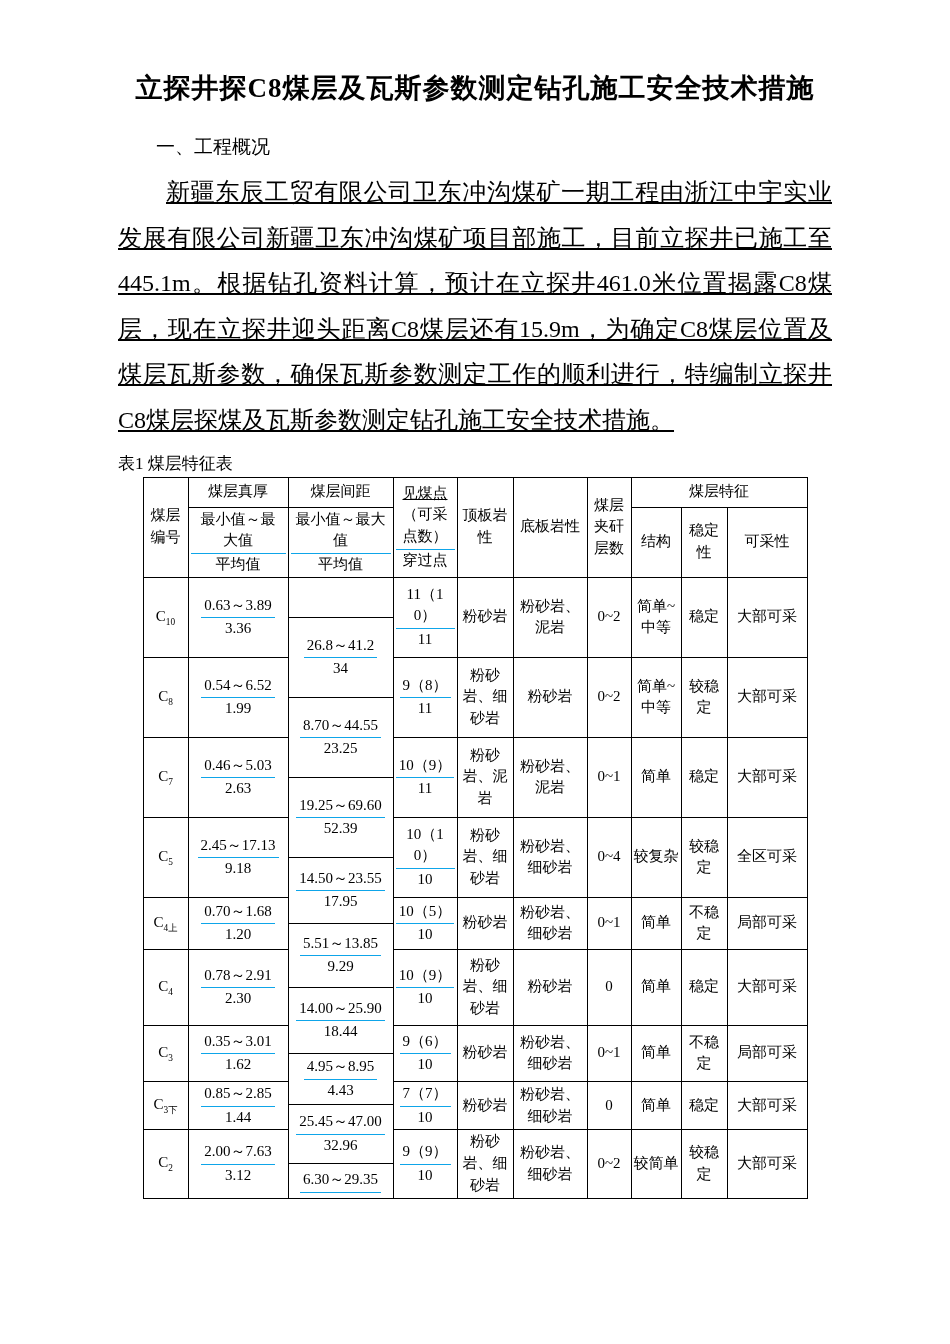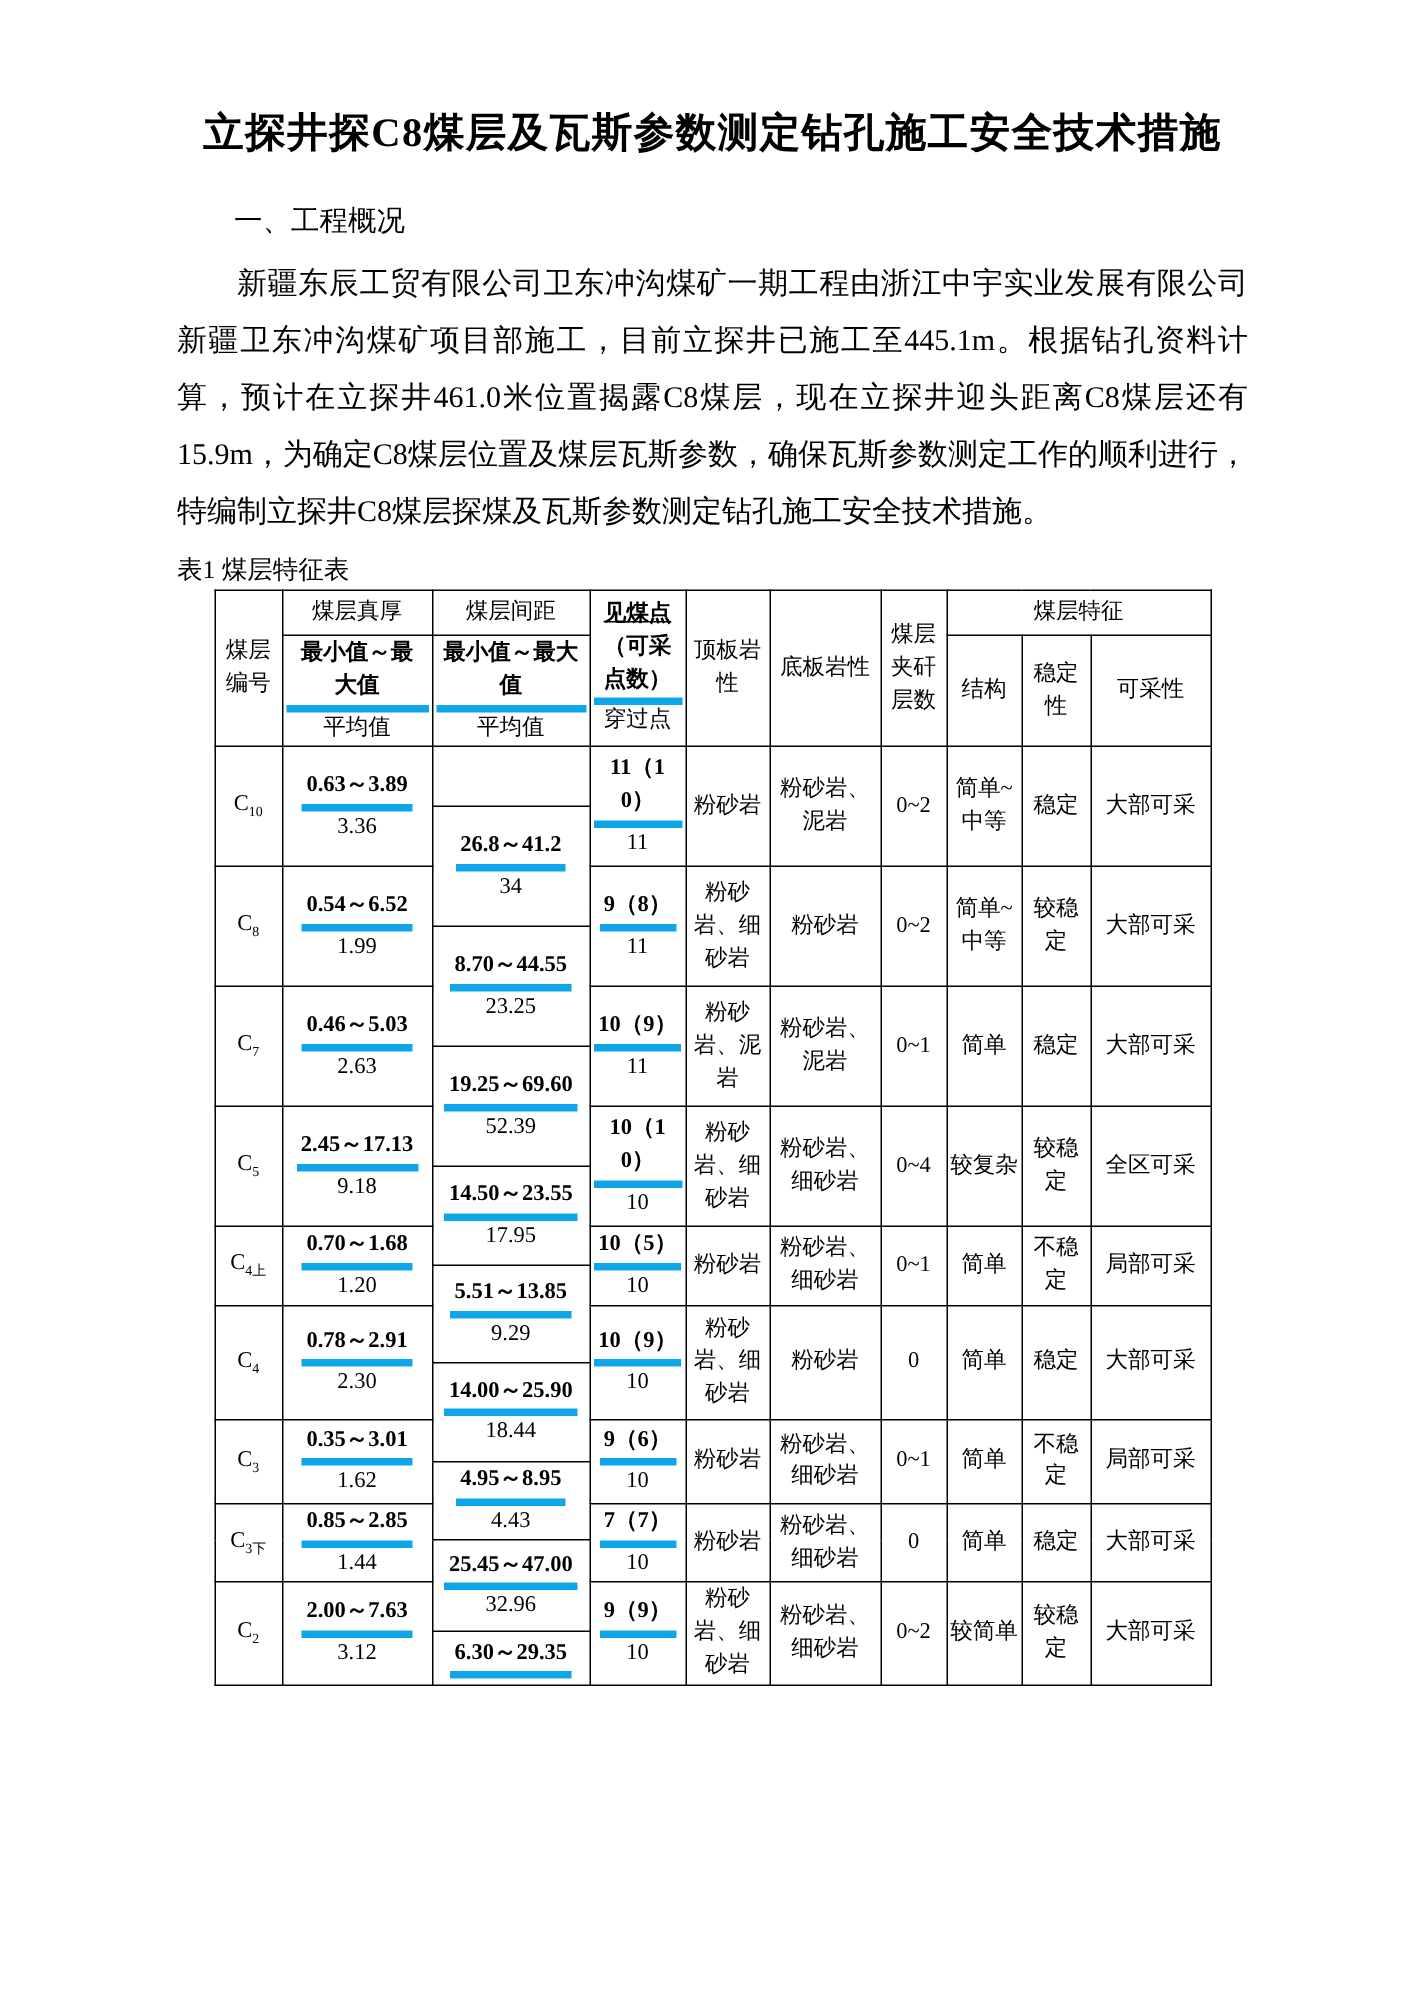--- a/index.html
+++ b/index.html
@@ -11,34 +11,34 @@
   }
   .doc-title {
     font-size: 27px; font-weight: bold; text-align: center;
     margin: 0 0 28px; letter-spacing: 1px;
   }
   .sec-heading {
     font-size: 19px; font-weight: normal; margin: 14px 0 10px;
     text-indent: 2em;
   }
   .para {
-    font-size: 20px; line-height: 1.9; text-align: justify;
-    text-indent: 2em; margin: 0 0 4px;
+    font-size: 24px; line-height: 1.9; text-align: justify;
+    text-indent: 2em; margin: 0 0 4px; text-decoration: underline;
   }
   sub { font-size: 0.62em; }
   .tbl-caption { font-size: 17px; text-align: left; margin: 8px 0 2px; }
   table.seam {
     border-collapse: collapse; margin: 0 auto; table-layout: fixed;
     font-size: 15px; line-height: 1.45;
   }
   .seam th, .seam td {
     border: 1px solid #000; padding: 1px 2px; text-align: center;
     vertical-align: middle; font-weight: normal; word-break: break-all;
   }
-  .num-bar { display: inline-block; border-bottom: 5px solid #0ea5e9; padding: 0 3px 1px; min-width: 1em; font-weight: bold; }
+  .num-bar { display: inline-block; border-bottom: 1px solid #0ea5e9; padding: 0 3px 1px; min-width: 1em; }
   .den { display: block; }
 </style>
 </head>
 <body>
 
 <div class="page">
 
   <h1 class="doc-title">立探井探C8煤层及瓦斯参数测定钻孔施工安全技术措施</h1>
 
   <h2 class="sec-heading">一、工程概况</h2>

